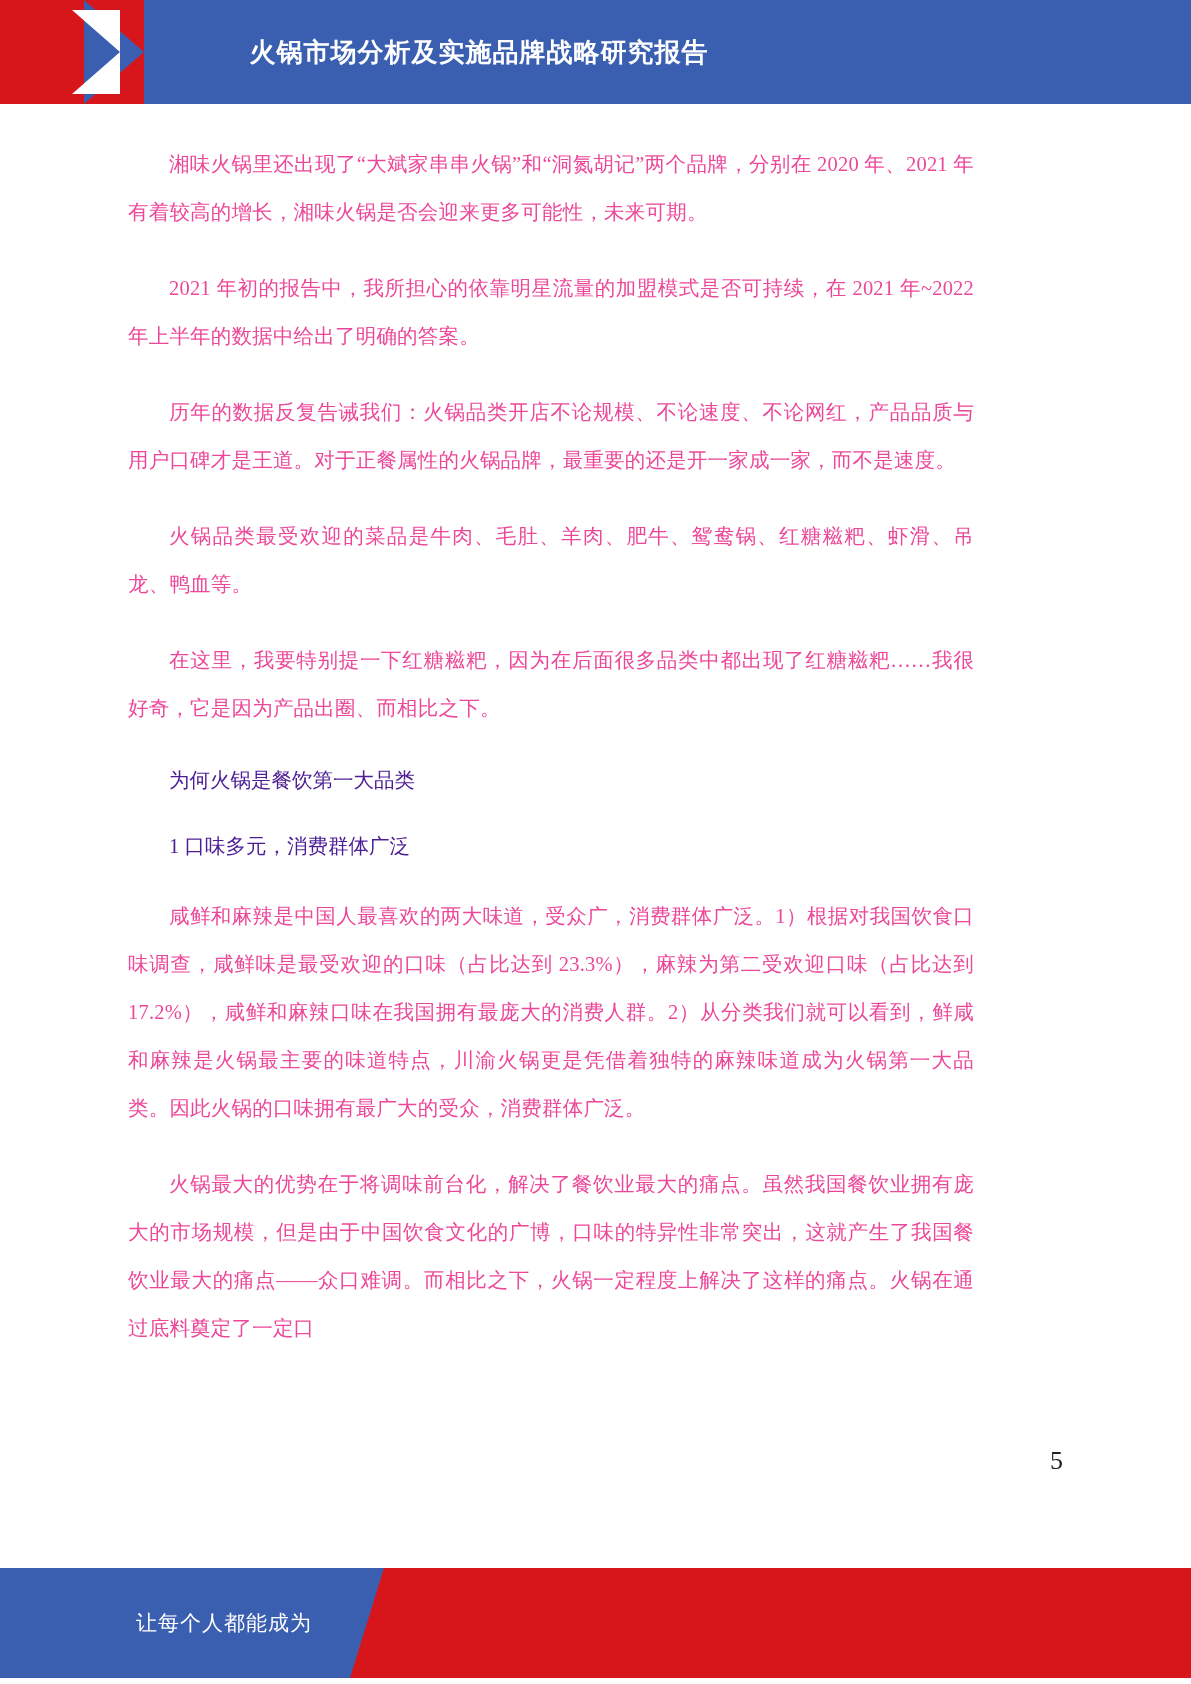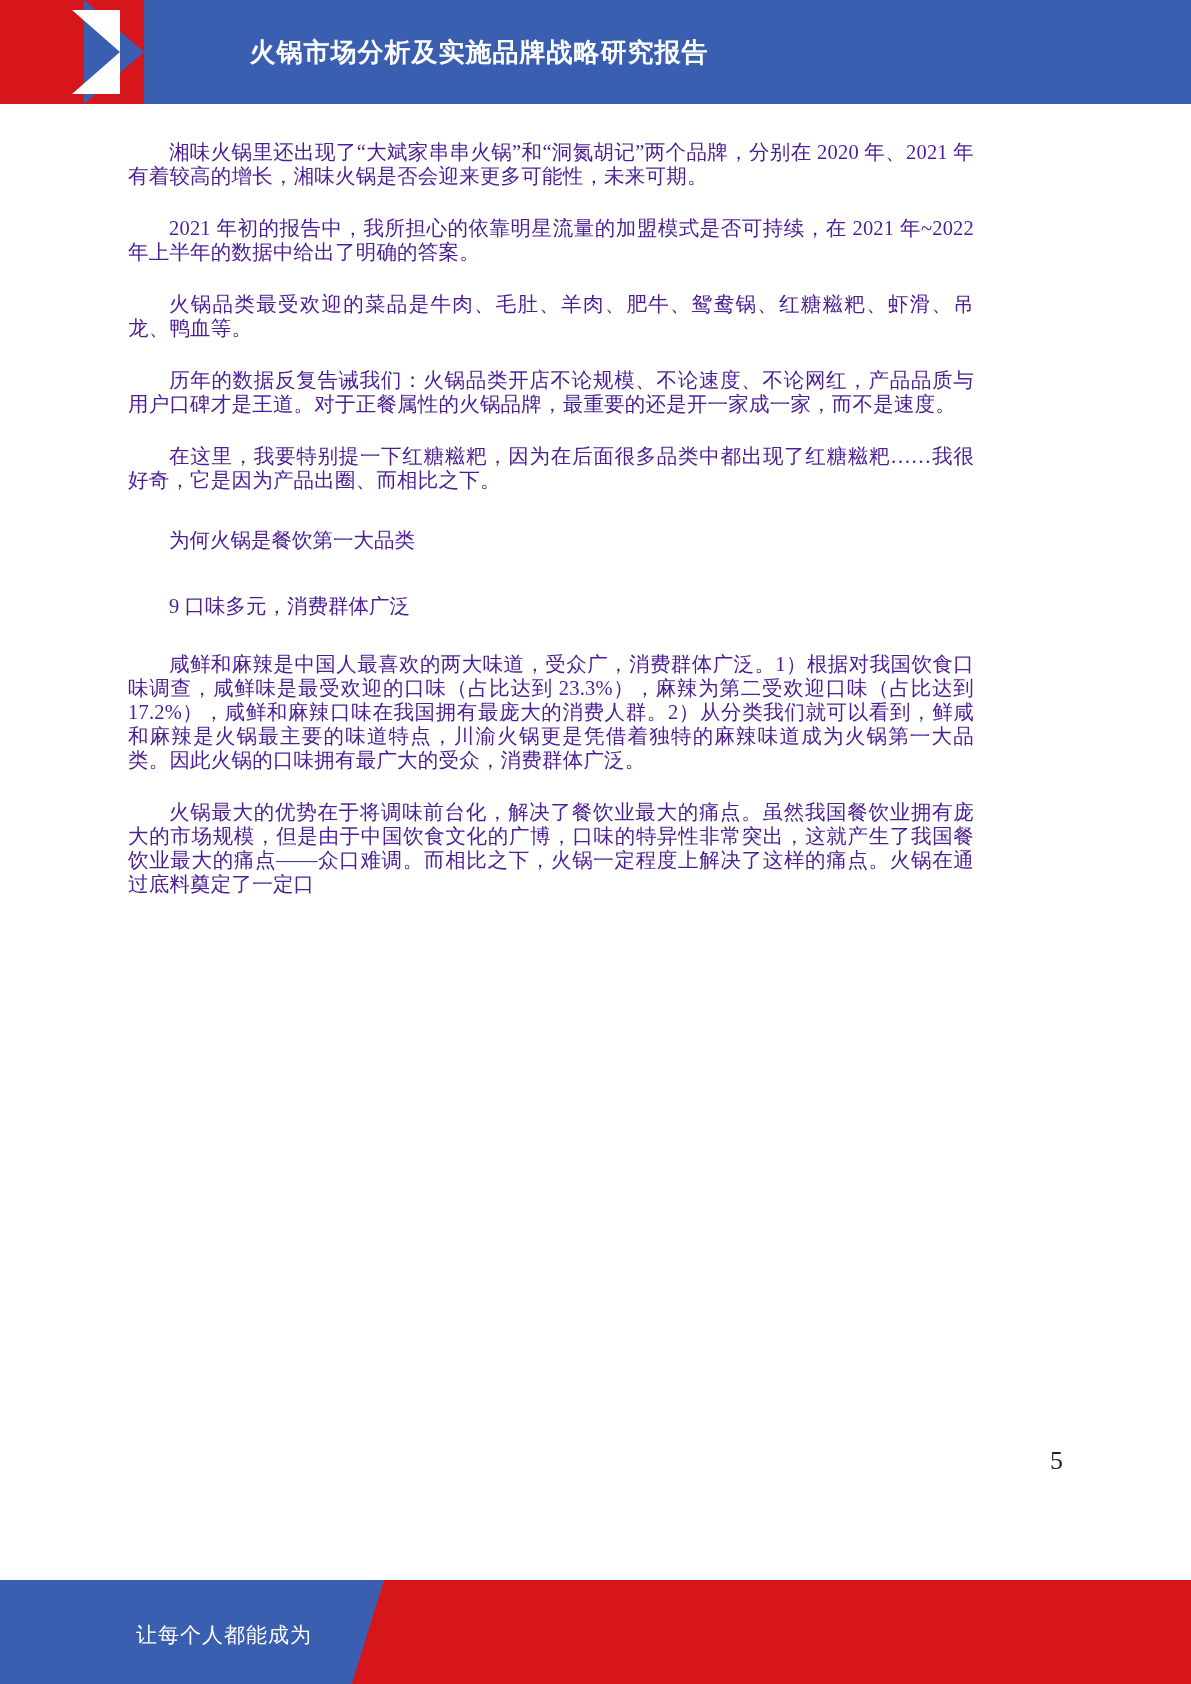--- a/index.html
+++ b/index.html
@@ -72,22 +72,22 @@
   .page-body {
     position: absolute;
     left: 128px;
     top: 140px;
     width: 846px;
   }
 
   p.para {
     margin: 0 0 28px 0;
     font-size: 20.5px;
-    line-height: 24px;
-    color: #4c1d95;
+    line-height: 48px;
+    color: #ec4899;
     text-align: justify;
     text-indent: 2em;
     letter-spacing: 0.2px;
   }
 
   h2.section-heading {
     margin: 40px 0 26px 0;
     font-family: "Liberation Sans", sans-serif;
     font-weight: bold;
     font-size: 27px;
@@ -114,21 +114,21 @@
     bottom: 208px;
     font-size: 26px;
     color: #222222;
     font-family: "Liberation Serif", serif;
   }
 
   
   .footer {
     position: absolute;
     left: 0;
-    bottom: 0;
+    bottom: 12px;
     width: 1191px;
     height: 104px;
   }
   .footer-blue {
     position: absolute;
     left: 0;
     top: 0;
     width: 1191px;
     height: 110px;
     background: #3b5fb0;
@@ -173,28 +173,28 @@
   <div class="header-red-block"></div>
   <div class="header-red-arrow"></div>
   <div class="header-red-arrow-inner"></div>
   <div class="header-title">火锅市场分析及实施品牌战略研究报告</div>
 </div>
 
 <div class="page-body">
 
   <p class="para">湘味火锅里还出现了“大斌家串串火锅”和“洞氮胡记”两个品牌，分别在 2020 年、2021 年有着较高的增长，湘味火锅是否会迎来更多可能性，未来可期。</p>
   <p class="para">2021 年初的报告中，我所担心的依靠明星流量的加盟模式是否可持续，在 2021 年~2022 年上半年的数据中给出了明确的答案。</p>
+  <p class="para">历年的数据反复告诫我们：火锅品类开店不论规模、不论速度、不论网红，产品品质与用户口碑才是王道。对于正餐属性的火锅品牌，最重要的还是开一家成一家，而不是速度。</p>
   <p class="para">火锅品类最受欢迎的菜品是牛肉、毛肚、羊肉、肥牛、鸳鸯锅、红糖糍粑、虾滑、吊龙、鸭血等。</p>
-  <p class="para">历年的数据反复告诫我们：火锅品类开店不论规模、不论速度、不论网红，产品品质与用户口碑才是王道。对于正餐属性的火锅品牌，最重要的还是开一家成一家，而不是速度。</p>
   <p class="para">在这里，我要特别提一下红糖糍粑，因为在后面很多品类中都出现了红糖糍粑……我很好奇，它是因为产品出圈、而相比之下。</p>
 
 
 
   <p class="sub-line">为何火锅是餐饮第一大品类</p>
-  <p class="sub-line">9  口味多元，消费群体广泛</p>
+  <p class="sub-line">1  口味多元，消费群体广泛</p>
 
   <p class="para">咸鲜和麻辣是中国人最喜欢的两大味道，受众广，消费群体广泛。1）根据对我国饮食口味调查，咸鲜味是最受欢迎的口味（占比达到 23.3%），麻辣为第二受欢迎口味（占比达到 17.2%），咸鲜和麻辣口味在我国拥有最庞大的消费人群。2）从分类我们就可以看到，鲜咸和麻辣是火锅最主要的味道特点，川渝火锅更是凭借着独特的麻辣味道成为火锅第一大品类。因此火锅的口味拥有最广大的受众，消费群体广泛。</p>
   <p class="para">火锅最大的优势在于将调味前台化，解决了餐饮业最大的痛点。虽然我国餐饮业拥有庞大的市场规模，但是由于中国饮食文化的广博，口味的特异性非常突出，这就产生了我国餐饮业最大的痛点——众口难调。而相比之下，火锅一定程度上解决了这样的痛点。火锅在通过底料奠定了一定口</p>
 
 </div>
 
 <div class="page-number">5</div>
 
 <div class="footer">
   <div class="footer-blue"></div>

